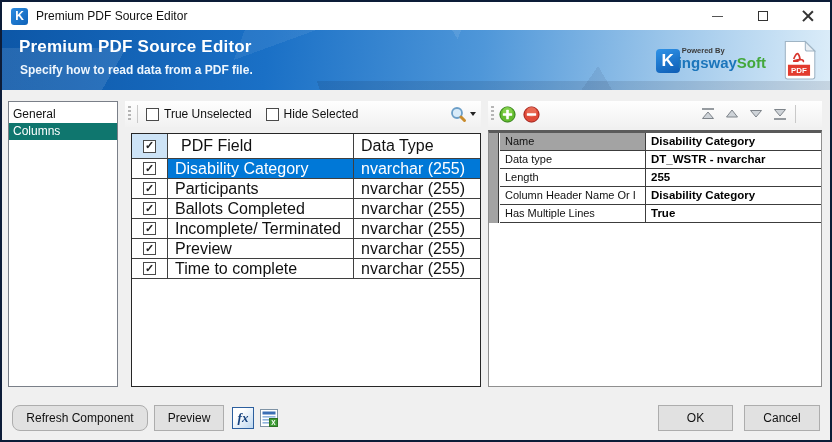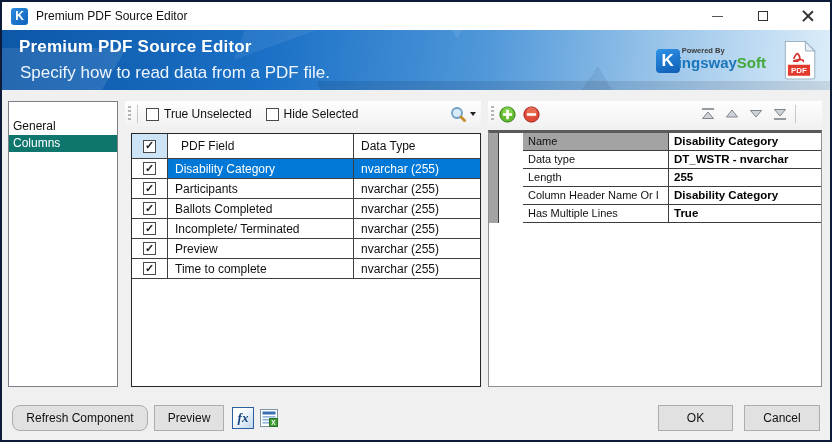--- a/index.html
+++ b/index.html
@@ -27,36 +27,36 @@
   .banner { position:absolute; left:0; top:28px; width:828px; height:60px;
     background-image:
       conic-gradient(from 210deg at 15% 30%, rgba(255,255,255,.10) 0 60deg, transparent 60deg),
       conic-gradient(from 90deg at 38% 85%, rgba(0,0,20,.10) 0 70deg, transparent 70deg),
       conic-gradient(from 330deg at 55% 15%, rgba(255,255,255,.09) 0 55deg, transparent 55deg),
       conic-gradient(from 150deg at 72% 60%, rgba(0,0,30,.07) 0 65deg, transparent 65deg),
       conic-gradient(from 20deg at 28% 50%, rgba(255,255,255,.07) 0 50deg, transparent 50deg),
       linear-gradient(95deg,#0d57a7 0%,#1a70c6 32%,#4f97d9 58%,#9cc6ea 80%,#dcedf9 100%);
   }
   .banner-title { position:absolute; left:17px; top:7px; color:#fff; font-size:17px; font-weight:bold; letter-spacing:.2px; }
-  .banner-sub { position:absolute; left:18px; top:33px; color:#eef6fd; font-size:17px; }
+  .banner-sub { position:absolute; left:18px; top:33px; color:#eef6fd; font-size:12px;font-weight:bold; }
   .ks-logo { position:absolute; right:64px; top:16px; display:flex; align-items:flex-start; }
   .ks-badge { width:24px; height:24px; margin-top:3px; border-radius:4px;
               background:linear-gradient(160deg,#2f93e8,#0d5cb4); color:#fff; font-weight:bold; font-size:17px;
               display:flex; align-items:center; justify-content:center; }
   .ks-text { margin-left:-2px; display:flex; flex-direction:column; }
   .ks-powered { font-size:7.5px; font-weight:bold; color:#3a3a3a; margin-left:4px; }
   .ks-name-row { display:flex; margin-top:-1px; }
   .ks-ingsway { font-size:15px; font-weight:bold; color:#1b75bb; }
   .ks-soft { font-size:15px; font-weight:bold; color:#43a83b; }
   .pdf-icon { position:absolute; right:13px; top:10px; }
 
   
   .body { position:absolute; left:0; top:88px; width:828px; height:350px; background:#f0f0f0; }
 
-  .listbox { position:absolute; left:6px; top:11px; width:110px; height:286px; background:#fff; border:1px solid #7a7f88; padding-top:16px; }
+  .listbox { position:absolute; left:6px; top:11px; width:110px; height:286px; background:#fff; border:1px solid #7a7f88; padding-top:4px; }
   .lb-item { height:17px; font-size:12px; padding:1px 0 0 4px; color:#111; }
   .lb-item.sel { background:#0f766e; color:#fff; }
 
   
   .toolbar { position:absolute; top:11px; height:26px; background:linear-gradient(#fefefe,#f1f1f1);
              display:flex; align-items:center; }
   .tb-mid { left:123px; width:356px; }
   .tb-right { left:486px; width:334px; }
   .grip { width:3px; height:16px; margin-left:3px;
           background:repeating-linear-gradient(to bottom,#b5b5b5 0 2px, transparent 2px 4px); }
@@ -70,33 +70,33 @@
   .caret-down { width:0; height:0; border-left:3.5px solid transparent; border-right:3.5px solid transparent;
                 border-top:4px solid #222; margin-left:3px; }
   .icon-btn { display:flex; align-items:center; justify-content:center; width:22px; height:22px; margin-left:2px; }
   .mover-group { margin-left:auto; display:flex; align-items:center; }
   .tb-right .tsep2 { width:1px; height:18px; background:#c9c9c9; margin:0 10px 0 4px; }
 
   
   .ftable { position:absolute; left:129px; top:43px; width:350px; height:254px; background:#fff; border:1px solid #262626; }
   .trow { display:flex; height:20px; border-bottom:1px solid #3f3f3f; background:#fff; }
   .trow.head { height:25px; }
-  .tc { display:flex; align-items:center; font-size:12px; color:#111; overflow:hidden; white-space:nowrap; }
+  .tc { display:flex; align-items:center; font-size:16px; color:#111; overflow:hidden; white-space:nowrap; }
   .cbcell { width:36px; justify-content:center; border-right:1px solid #3f3f3f; flex:none; background:#fff; }
   .head .cbcell { background:#cde3f6; }
   .fld { width:186px; padding-left:7px; border-right:1px solid #3f3f3f; flex:none; }
   .head .fld { padding-left:13px; }
   .typ { flex:1; padding-left:7px; }
   .trow.sel .fld, .trow.sel .typ { background:#0078d7; color:#fff; }
 
   
   .pgrid { position:absolute; left:486px; top:40px; width:334px; height:257px; background:#fff;
            border:1px solid #8f8f8f; border-top:3px solid #5a5a5a; }
   .pgutter { position:absolute; left:0; top:0; width:10px; height:90px; background:#a3a3a3; border-right:1px solid #3c3c3c; }
-  .prows { margin-left:11px;padding-left:23px; }
+  .prows { margin-left:11px; }
   .prow { display:flex; height:18px; border-bottom:1px solid #3c3c3c; }
   .pl { width:146px; flex:none; font-size:11px; color:#111; padding:2px 0 0 5px; background:#fff;
         border-right:1px solid #3c3c3c; overflow:hidden; white-space:nowrap; }
   .pl.sel { background:#a3a3a3; }
   .pv { flex:1; font-size:11.5px; font-weight:bold; color:#000; padding:2px 0 0 5px; overflow:hidden; white-space:nowrap; }
 
   
   .btn { position:absolute; top:315px; height:26px; background:#e1e1e1; border:1px solid #adadad;
          font-size:12px; color:#111; font-family:"Liberation Sans",sans-serif;
          display:flex; align-items:center; justify-content:center; }

